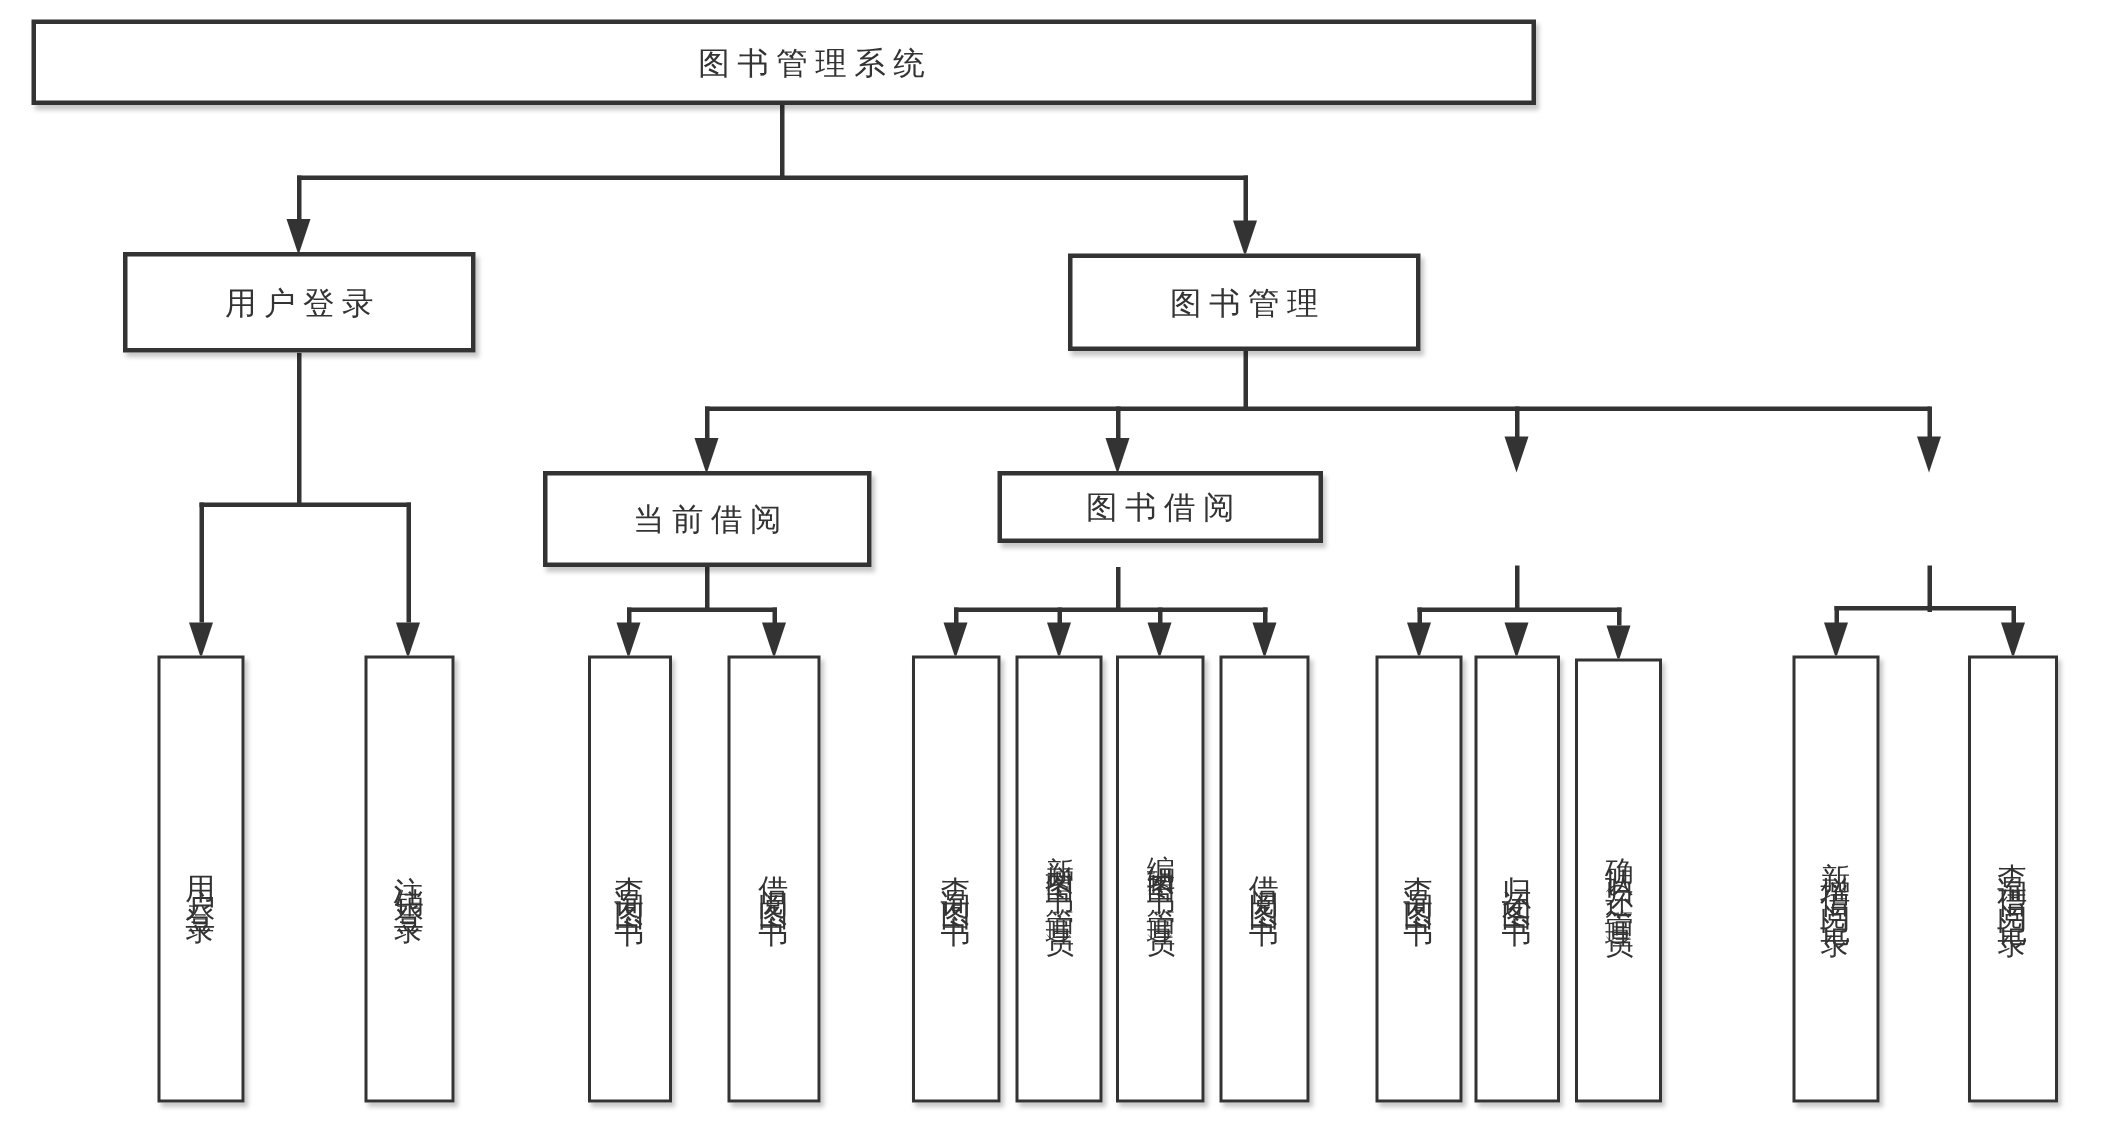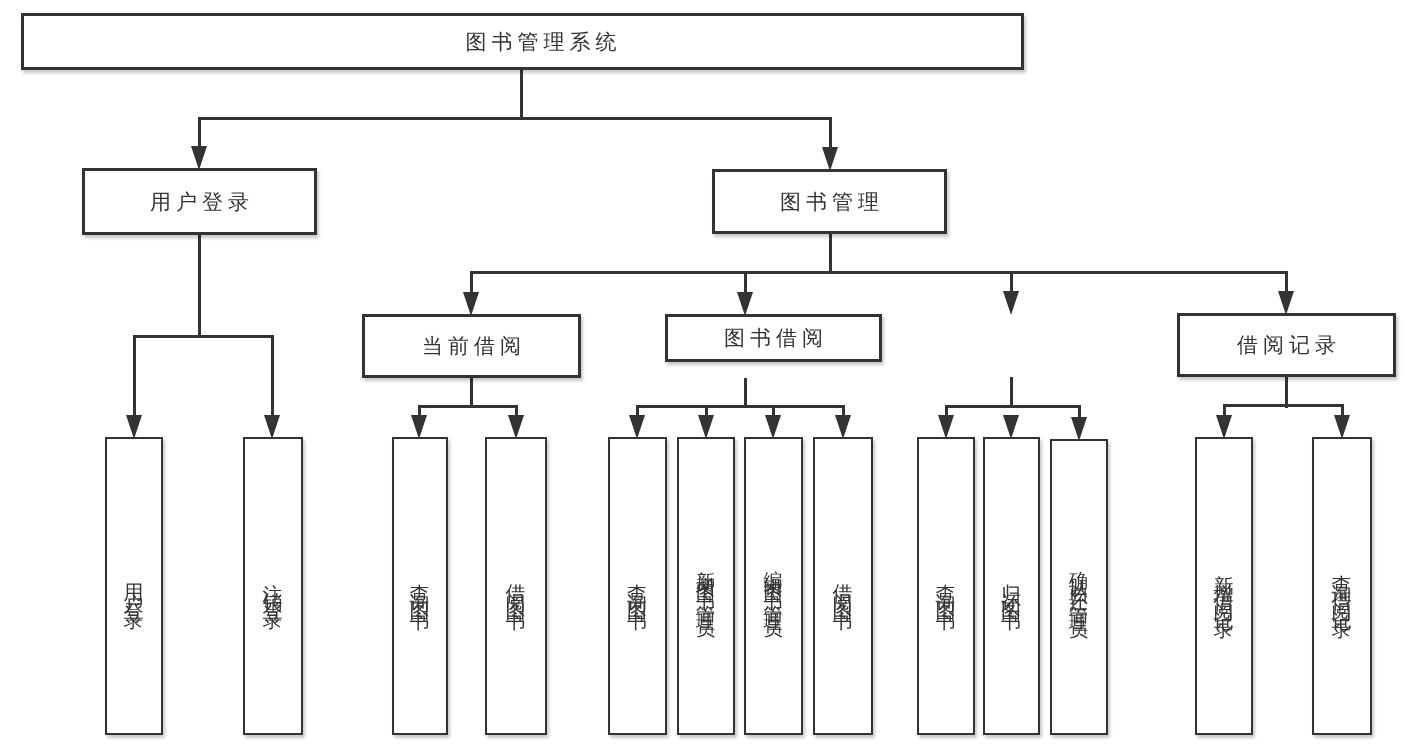--- a/index.html
+++ b/index.html
@@ -124,23 +124,20 @@
     </div>
     <div class="node h" style="left: 712px; top: 169px; width: 235px; height: 65px;">
       <span class="label">图书管理</span>
     </div>
     <div class="node h" style="left: 362px; top: 314px; width: 219px; height: 64px;">
       <span class="label">当前借阅</span>
     </div>
     <div class="node h" style="left: 637px; top: 314px; width: 217px; height: 48px; margin-left: 28px;">
       <span class="label">图书借阅</span>
     </div>
-    <div class="node h" style="left: 1177px; top: 313px; width: 219px; height: 64px;">
-      <span class="label">借阅记录</span>
-    </div>
     <div class="node v" style="left: 105px; top: 437px; width: 58px; height: 298px;">
       <span class="label">用户登录</span>
     </div>
     <div class="node v" style="left: 243px; top: 437px; width: 60px; height: 298px;">
       <span class="label">注销登录</span>
     </div>
     <div class="node v" style="left: 392px; top: 437px; width: 56px; height: 298px;">
       <span class="label">查询图书</span>
     </div>
     <div class="node v" style="left: 485px; top: 437px; width: 62px; height: 298px;">

